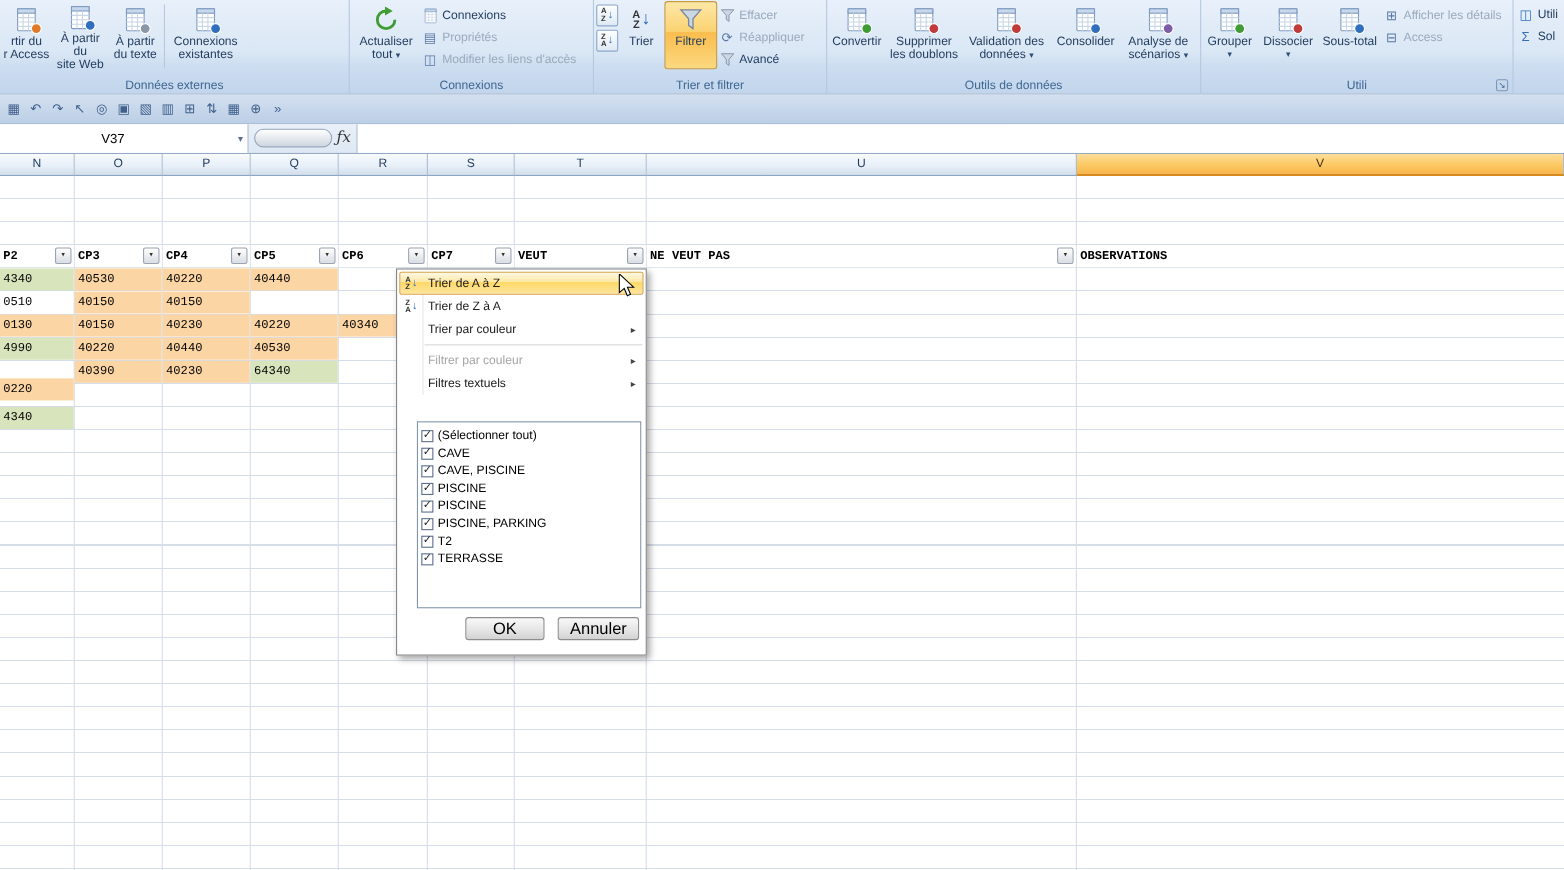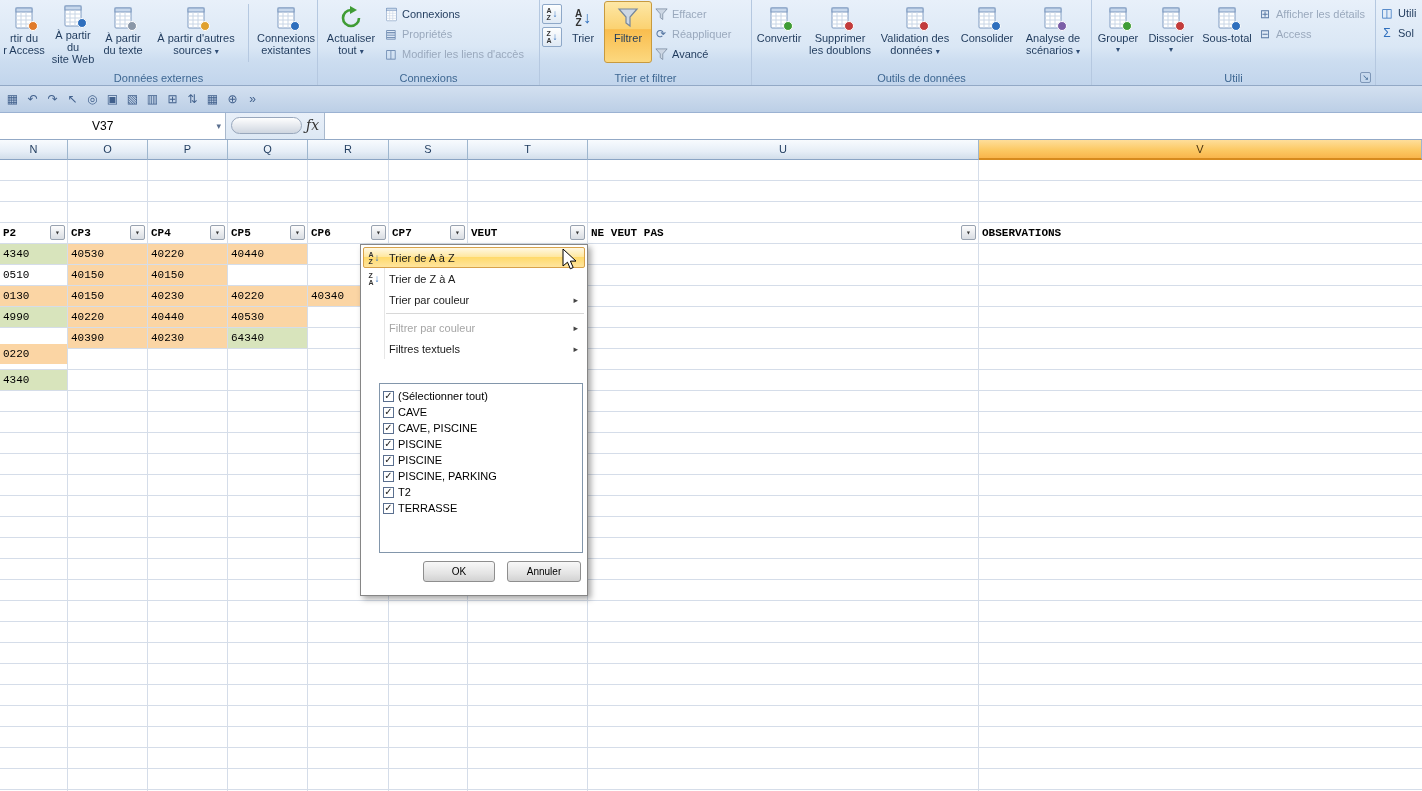--- a/index.html
+++ b/index.html
@@ -101,21 +101,21 @@
   .msub{position:absolute;right:6px;font-size:9px;color:#444;}
   .mi.hover{background:linear-gradient(#fff8e3,#ffe8a2 45%,#ffd968 46%,#ffe59e);border-color:#d8a24a;}
   .mi.disabled{color:#a5a5a5;}
   .msep{height:1px;background:#d8d8d8;margin:3px 3px 3px 25px;}
   #fm-list{position:absolute;left:18px;top:138px;width:204px;height:170px;background:#fff;
            border:1px solid #8296ab;padding:4px 3px;overflow:hidden;}
   .ck{height:16px;display:flex;align-items:center;gap:4px;}
   .ckbox{width:11px;height:11px;border:1px solid #5a6f8f;background:#fff;display:inline-flex;
          align-items:center;justify-content:center;font-size:10px;line-height:10px;color:#222;flex:none;}
   .fm-buttons{position:absolute;left:0;top:316px;width:100%;height:24px;}
-  .btn{position:absolute;width:72px;height:21px;font-size:10px;text-align:center;line-height:19px;
+  .btn{position:absolute;width:72px;height:21px;font-size:15px;text-align:center;line-height:19px;
        background:linear-gradient(#f8f8f8,#e4e4e4 60%,#d2d2d2);border:1px solid #8e8e8e;border-radius:3px;color:#000;}
   #btn-ok{left:62px;}
   #btn-cancel{left:146px;width:74px;}
 
   .cursor{position:absolute;left:562px;top:249px;z-index:9;}
 </style>
 </head>
 <body>
 
 <svg width="0" height="0" style="position:absolute">
@@ -163,30 +163,20 @@
         </div>
         <div class="rbtn" style="width:46px">
           <span class="icn rel">
               <svg class="i24">
                 <use href="#sym-sheet"></use>
               </svg>
               <i class="accent ac-gray"></i>
             </span>
           <span>À partir</span>
           <span>du texte</span>
-        </div>
-        <div class="rbtn" style="width:98px">
-          <span class="icn rel">
-              <svg class="i24">
-                <use href="#sym-sheet"></use>
-              </svg>
-              <i class="accent ac-yellow"></i>
-            </span>
-          <span>À partir d'autres</span>
-          <span><span>sources</span> <span class="dd">▾</span></span>
         </div>
         <div class="vdiv"></div>
         <div class="rbtn" style="width:68px">
           <span class="icn rel">
               <svg class="i24">
                 <use href="#sym-sheet"></use>
               </svg>
               <i class="accent ac-blue"></i>
             </span>
           <span>Connexions</span>

